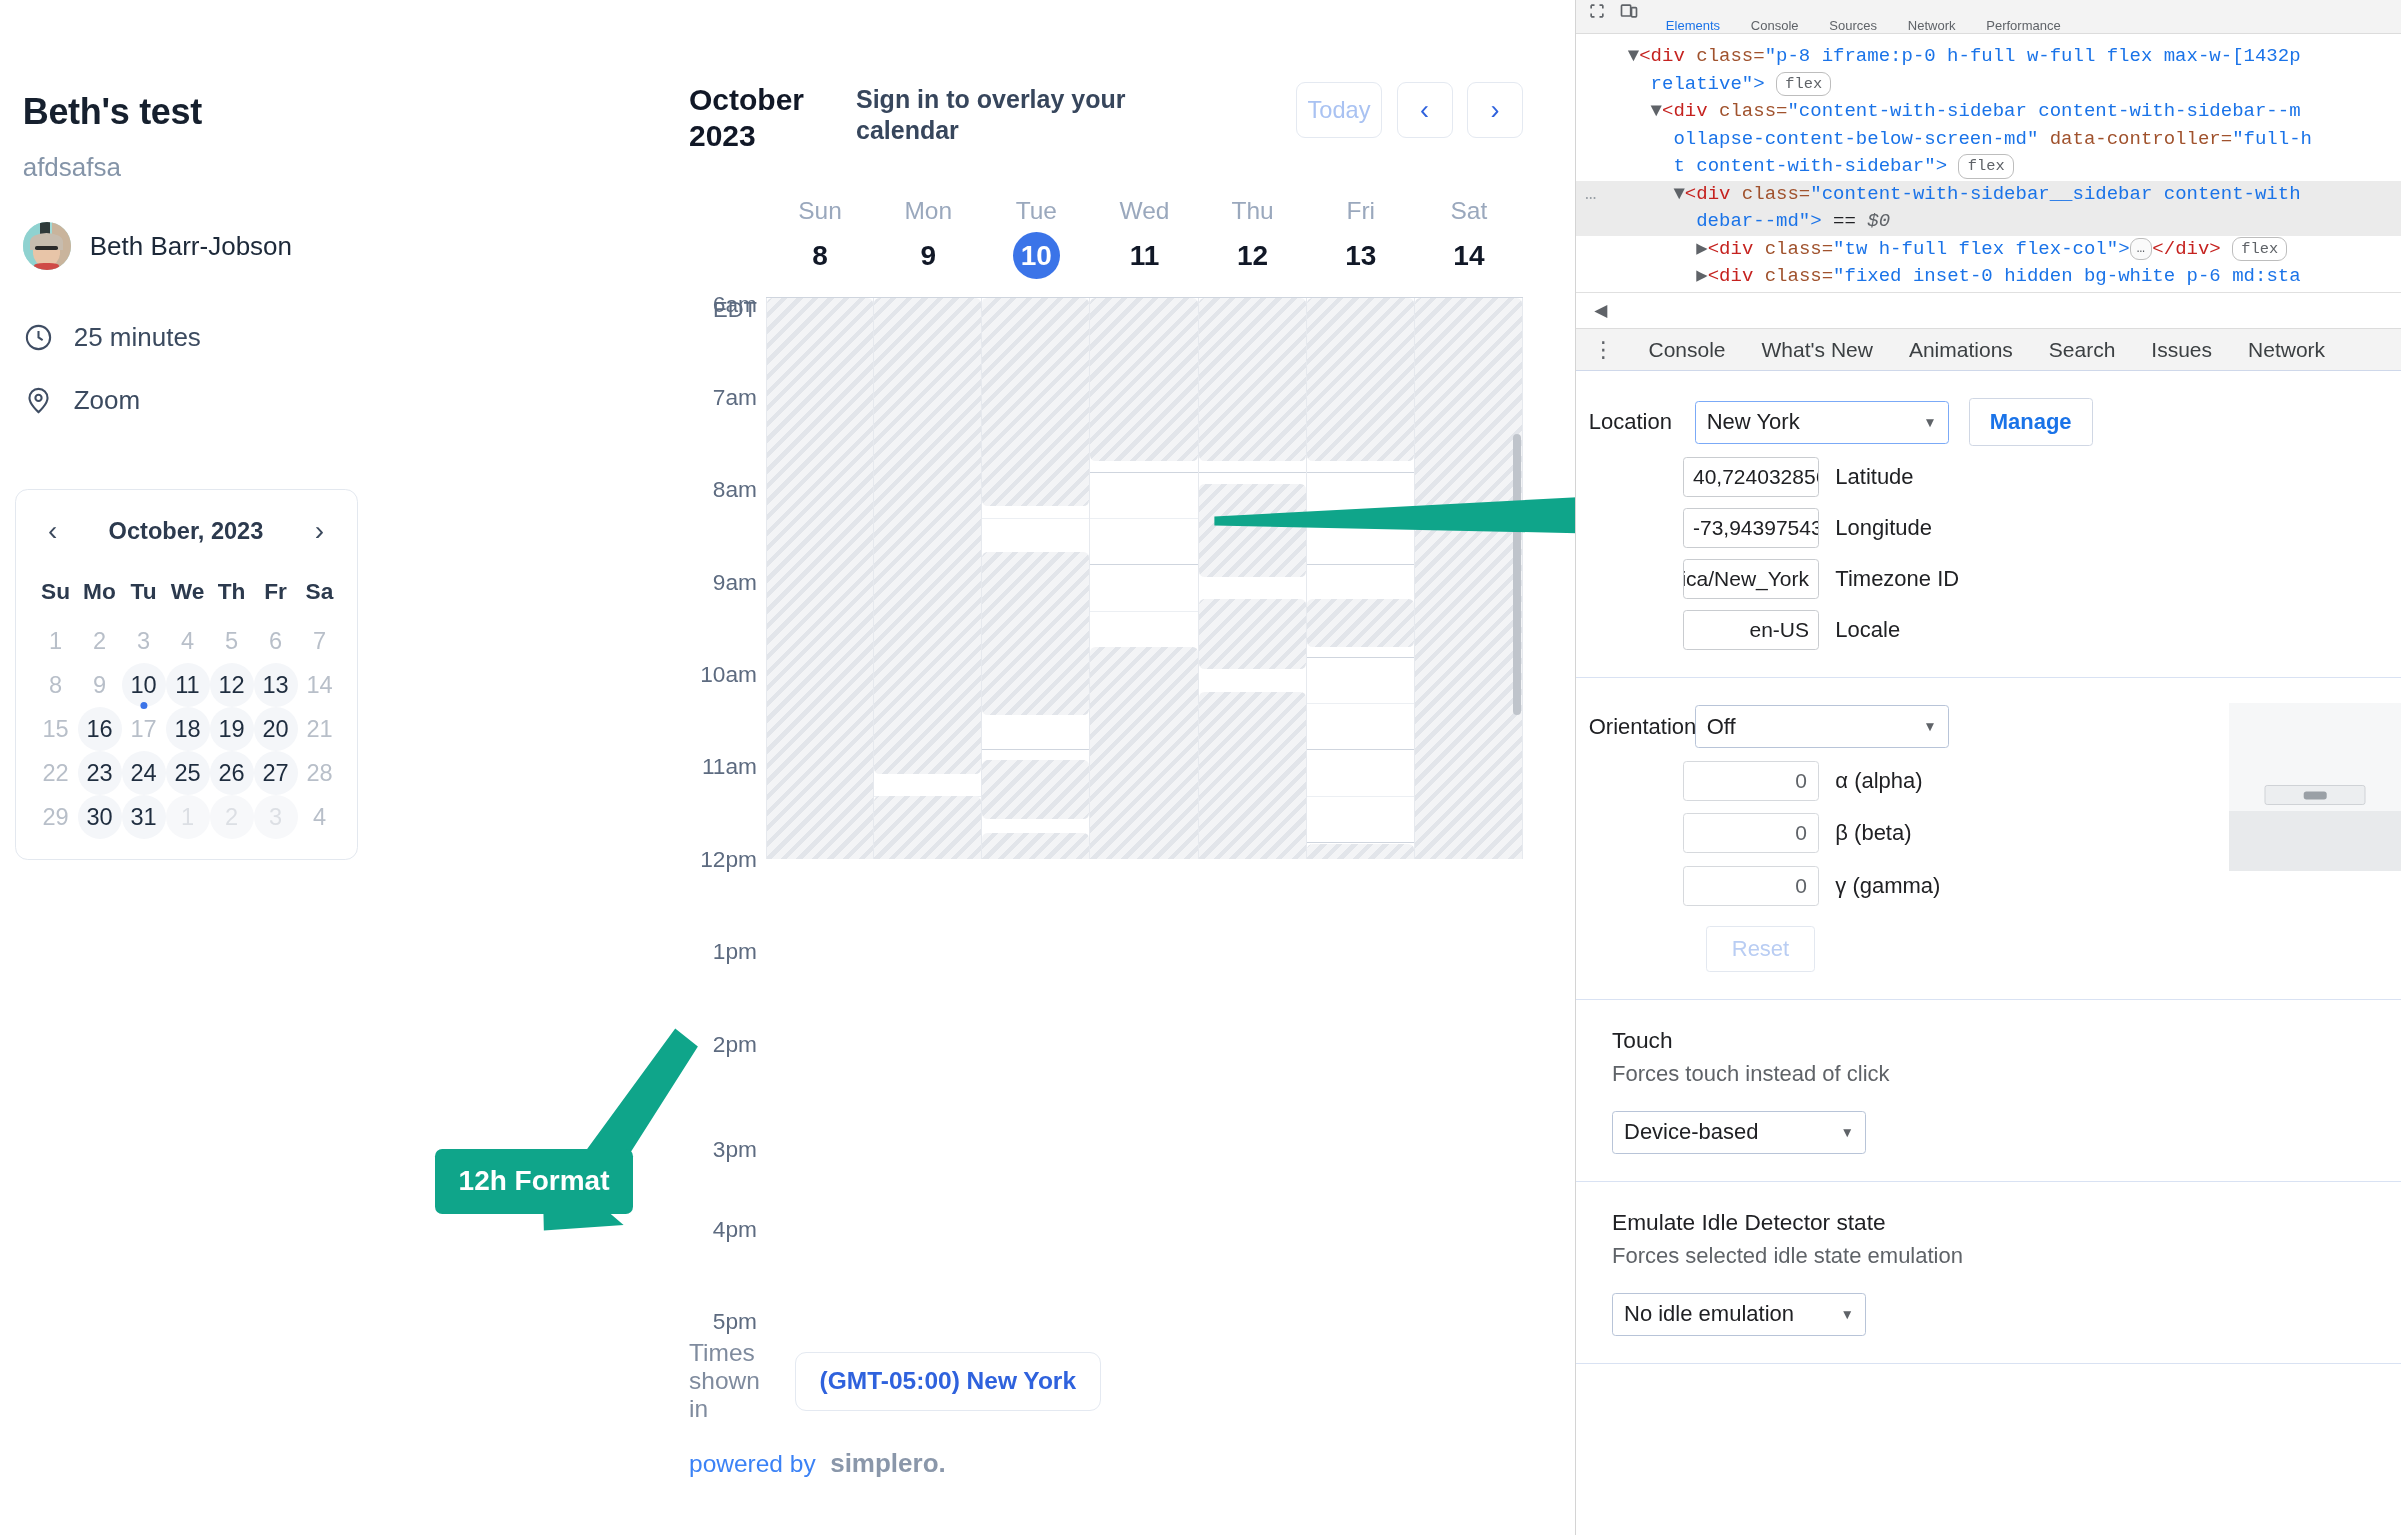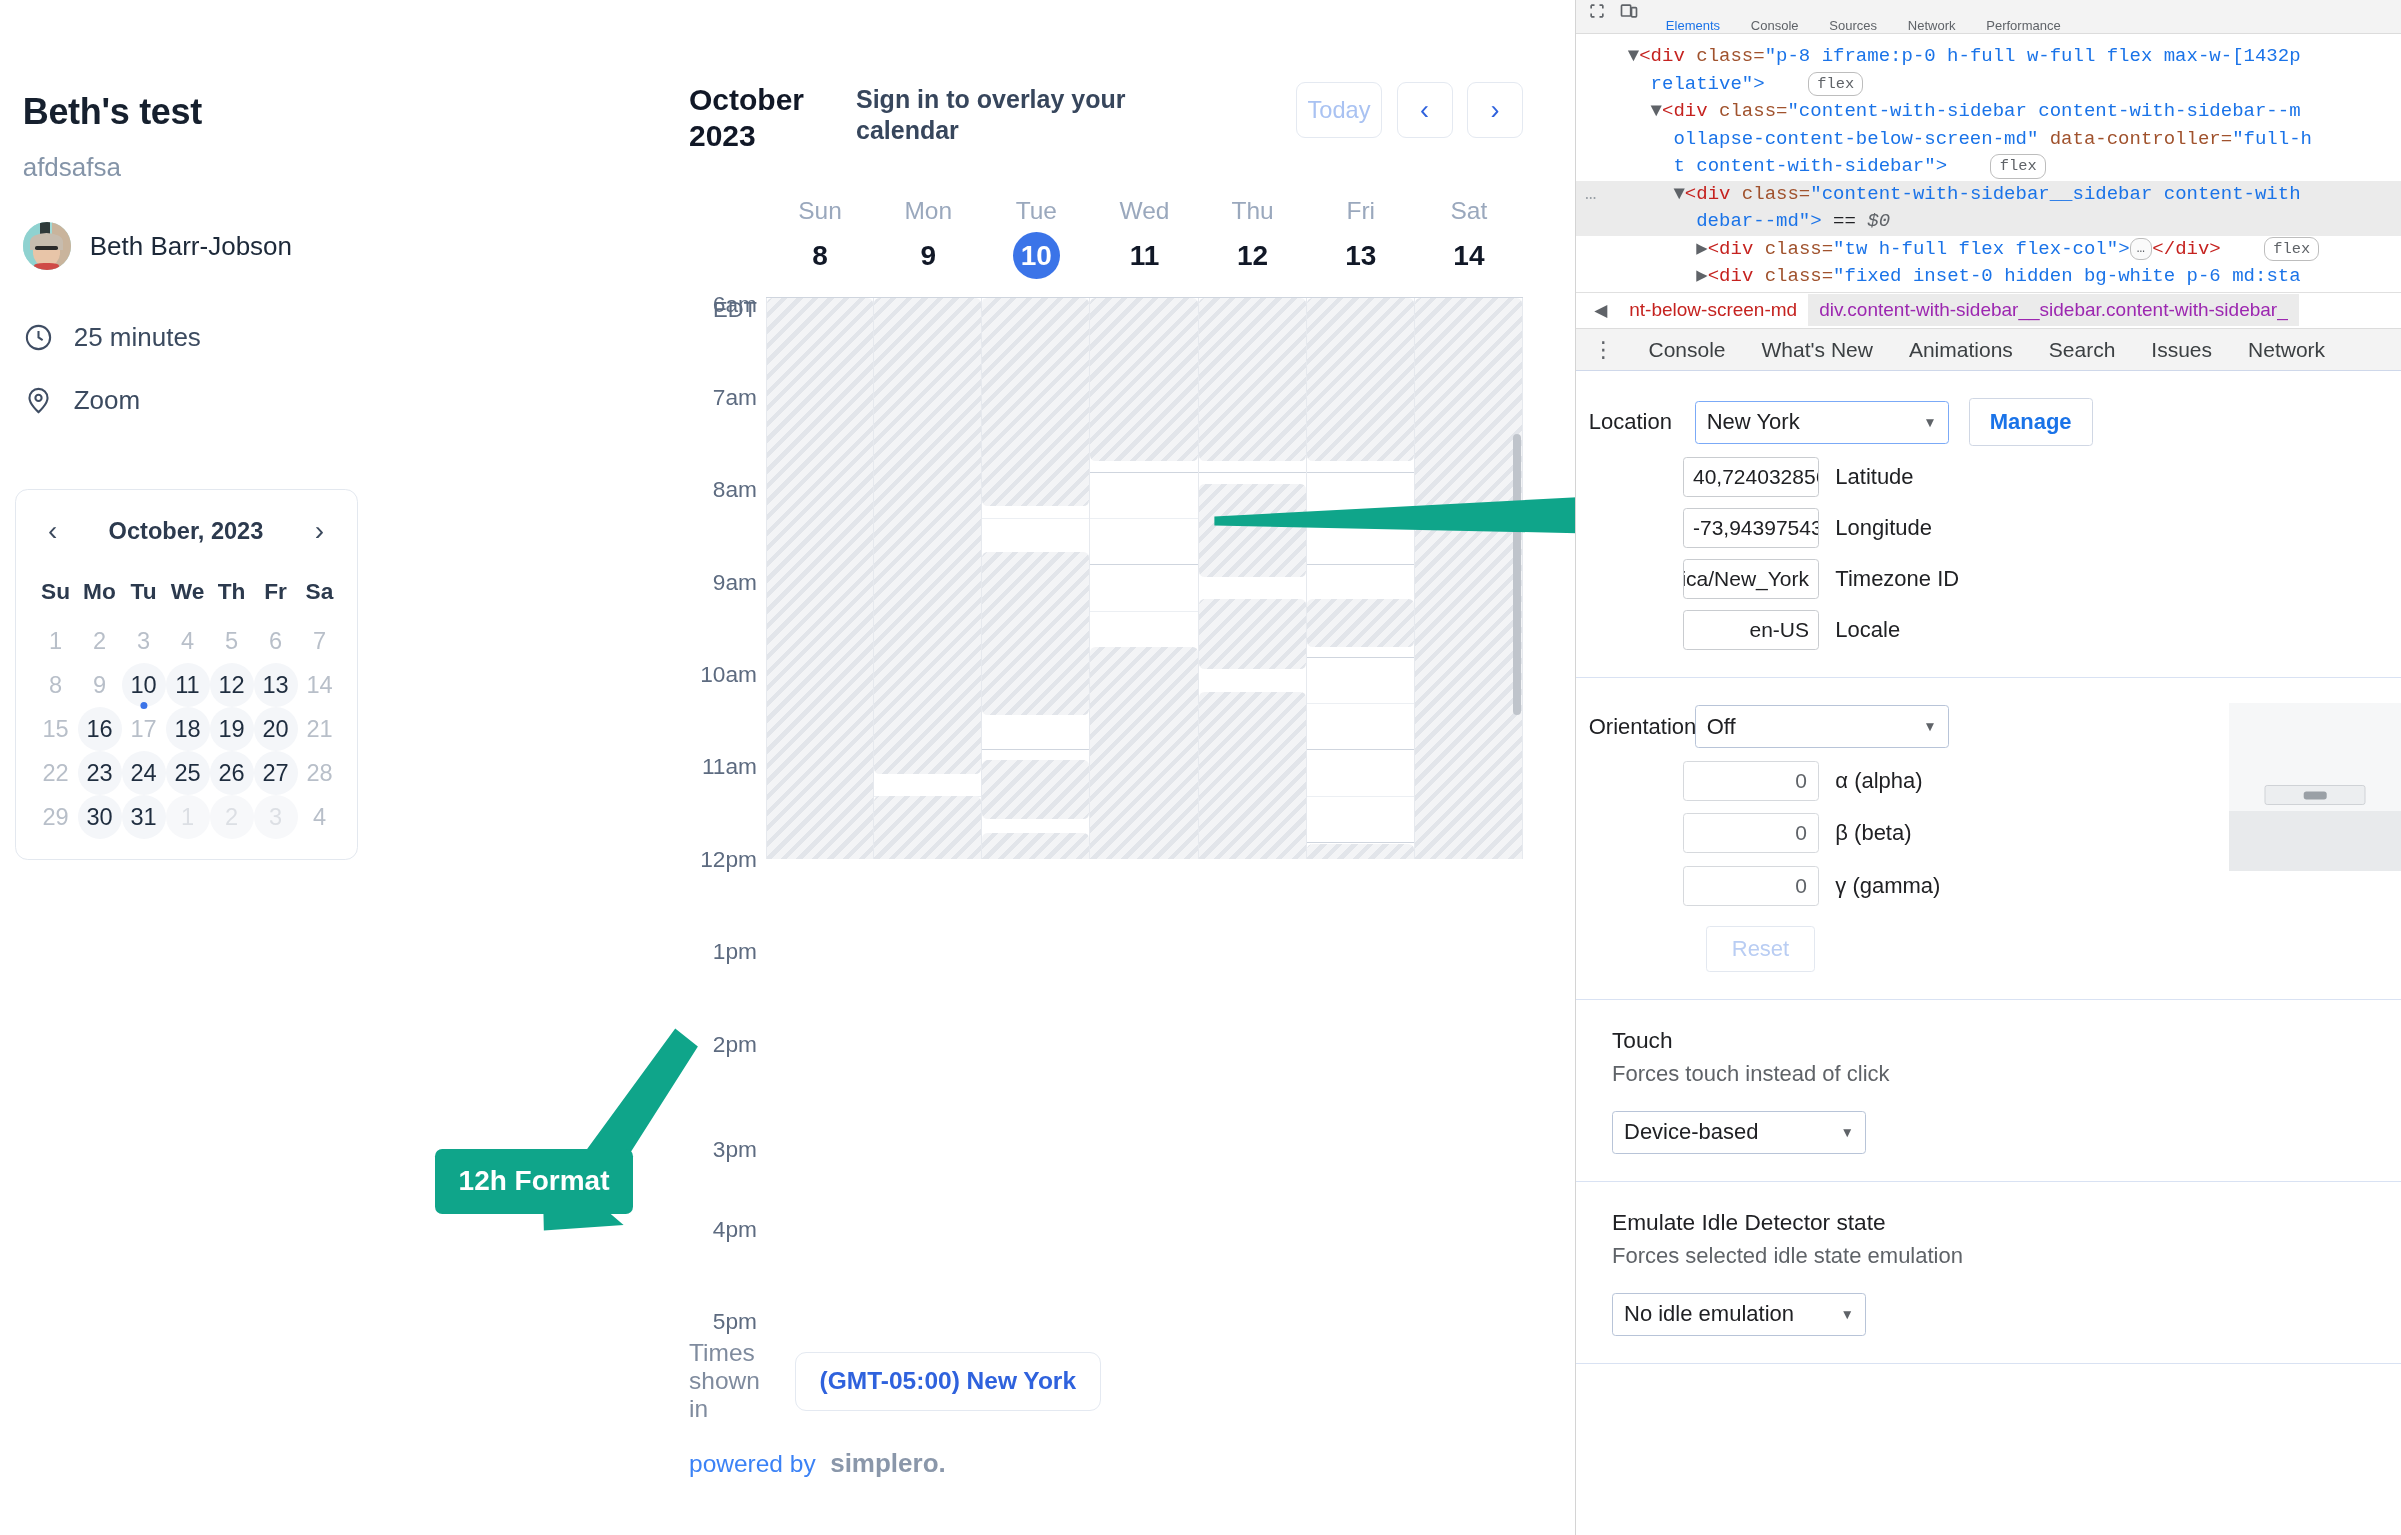--- a/index.html
+++ b/index.html
@@ -119,21 +119,21 @@
      font-family:"Liberation Mono", monospace; font-size:19px; line-height:1.45; overflow:hidden; }
   .code-line { white-space:pre; padding-left:9px; }
   .code-line.sel { background:#ebebeb; }
   .gut { display:inline-block; width:20px; color:#9aa0a6; }
   .tri { color:#5f6368; }
   .tg { color:#c5221f; }
   .at { color:#a0522d; }
   .av { color:#1a73e8; }
   .pl { color:#202124; }
   .badge-flex { display:inline-block; border:0.9px solid #bdbdbd; border-radius:9px; padding:0 8.2px;
-     font-size:15.4px; color:#5f6368; background:#fff; vertical-align:0.9px;margin-left:32px; }
+     font-size:15.4px; color:#5f6368; background:#fff; vertical-align:0.9px; }
   .dots { display:inline-block; border:0.9px solid #bdbdbd; border-radius:9px; padding:0 6.3px;
      font-size:13.6px; color:#5f6368; background:#fafafa; vertical-align:1.8px; }
   .sel-id { color:#5f6368; font-style:italic; }
 
   .breadcrumb { height:36px; background:#fff; border-top:0.9px solid #e0e0e0; display:flex; align-items:center;
      gap:0; font-size:19px; padding-left:7.2px; overflow:hidden; }
   .bc-arrow { color:#5f6368; padding:0 11px; font-size:17px; }
   .bc-item { padding:5.4px 11px; color:#c5221f; white-space:nowrap; }
   .bc-item.active { background:#ebebeb; color:#9c27b0; }
 
@@ -576,21 +576,20 @@
         <div class="code-line"><span class="gut"></span><span>      </span><span class="av">t content-with-sidebar"&gt;</span> <span class="badge-flex">flex</span></div>
         <div class="code-line sel"><span class="gut">…</span><span>      </span><span class="tri">▼</span><span class="tg">&lt;div </span><span class="at">class=</span><span class="av">"content-with-sidebar__sidebar content-with</span></div>
         <div class="code-line sel"><span class="gut"></span><span>        </span><span class="av">debar--md"&gt; </span><span class="pl">== </span><span class="sel-id">$0</span></div>
         <div class="code-line"><span class="gut"></span><span>        </span><span class="tri">▶</span><span class="tg">&lt;div </span><span class="at">class=</span><span class="av">"tw h-full flex flex-col"&gt;</span><span class="dots">…</span><span class="tg">&lt;/div&gt;</span> <span class="badge-flex">flex</span></div>
         <div class="code-line"><span class="gut"></span><span>        </span><span class="tri">▶</span><span class="tg">&lt;div </span><span class="at">class=</span><span class="av">"fixed inset-0 hidden bg-white p-6 md:sta</span></div>
         <div class="code-line"><span class="gut"></span></div>
       </div>
 
     <div class="breadcrumb">
       <span class="bc-arrow">◀</span>
-      <span id="bc-items"><span class="bc-item">nt-below-screen-md</span><span class="bc-item active">div.content-with-sidebar__sidebar.content-with-sidebar_</span></span>
     </div>
 
     <div class="drawer-tabs">
       <span class="kebab">⋮</span>
       <span id="dw-tabs"><span class="dw-tab">Console</span><span class="dw-tab">What's New</span><span class="dw-tab">Animations</span><span class="dw-tab">Search</span><span class="dw-tab">Issues</span><span class="dw-tab">Network</span></span>
     </div>
 
     <div class="sensors">
 
       <div class="sec">

